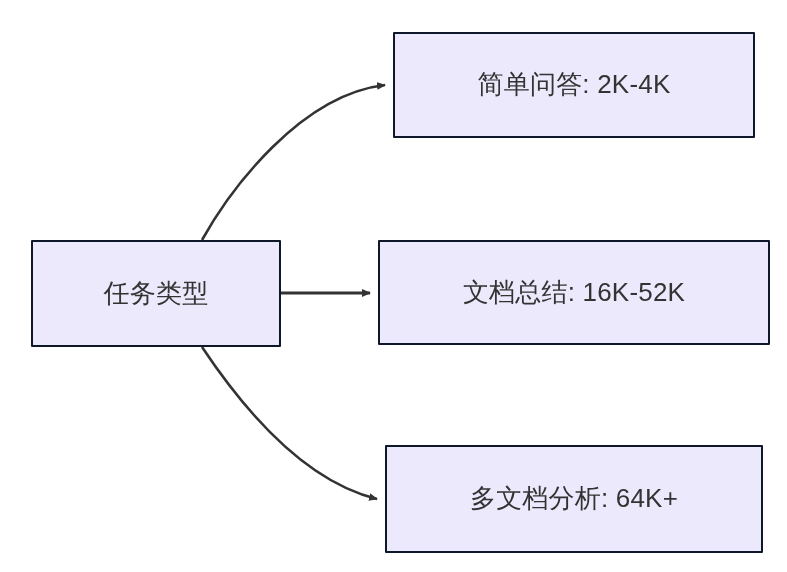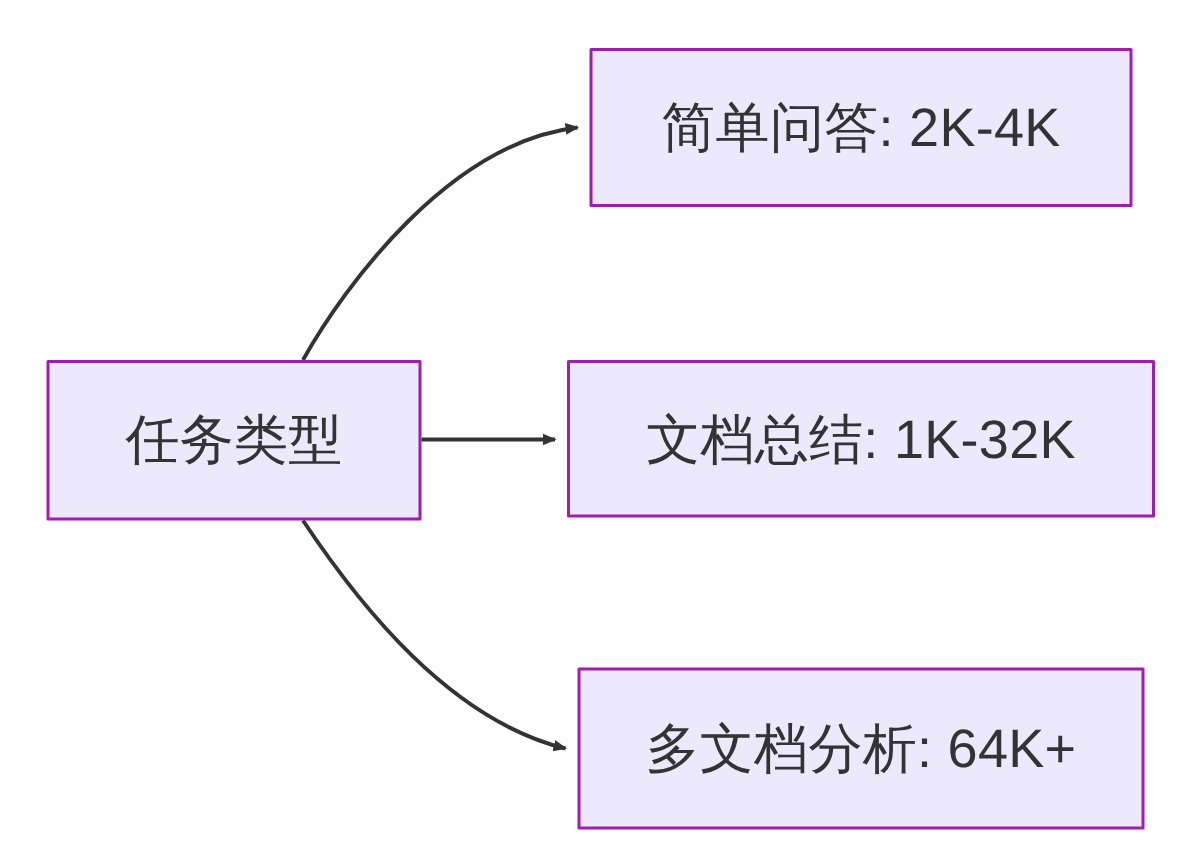--- a/index.html
+++ b/index.html
@@ -22,27 +22,27 @@
     left: 0;
     top: 0;
     width: 787px;
     height: 572px;
     pointer-events: none;
   }
   .node {
     position: absolute;
     box-sizing: border-box;
     background: #ebe9fb;
-    border: 2px solid #a21caf;
+    border: 2px solid #0f172a;
     border-radius: 1px;
     display: flex;
     align-items: center;
     justify-content: center;
     color: #333333;
-    font-size: 36px;
+    font-size: 26px;
     line-height: 1.2;
     letter-spacing: 0.2px;
     white-space: nowrap;
   }
   .node-label {
     display: block;
     padding: 0 8px;
   }
   #node-source {
     left: 31px;
@@ -91,20 +91,20 @@
 
   <div class="node" id="node-source">
     <span class="node-label">任务类型</span>
   </div>
 
   <div class="node" id="node-target-0">
     <span class="node-label">简单问答: 2K-4K</span>
   </div>
 
   <div class="node" id="node-target-1">
-    <span class="node-label">文档总结: 1K-32K</span>
+    <span class="node-label">文档总结: 16K-52K</span>
   </div>
 
   <div class="node" id="node-target-2">
     <span class="node-label">多文档分析: 64K+</span>
   </div>
 
 </div>
 
 </body></html>

